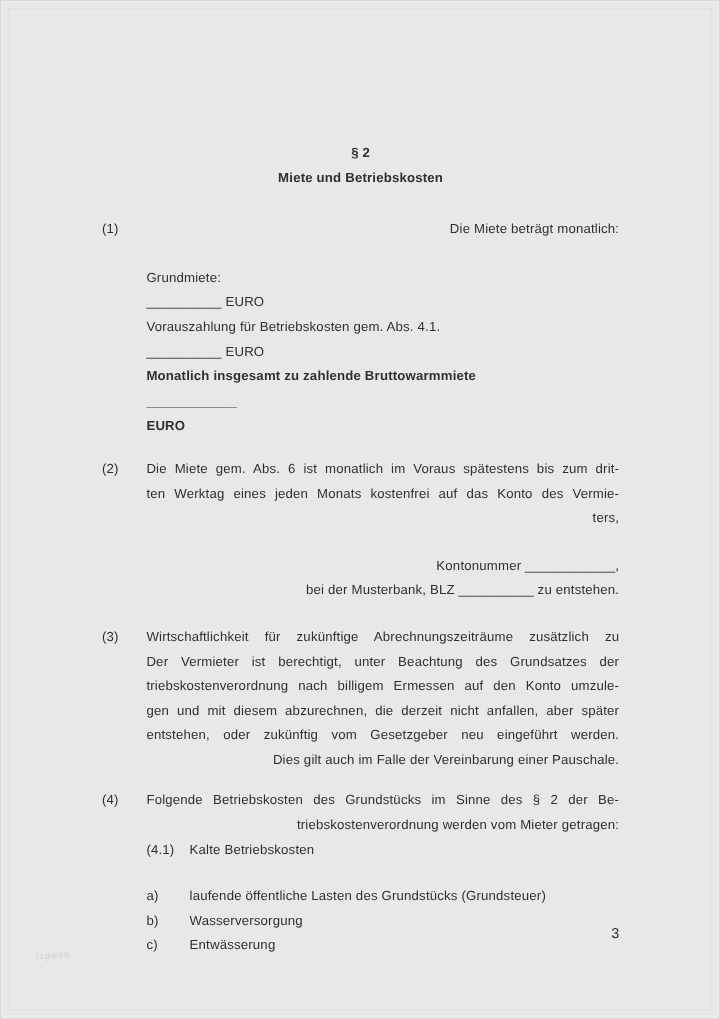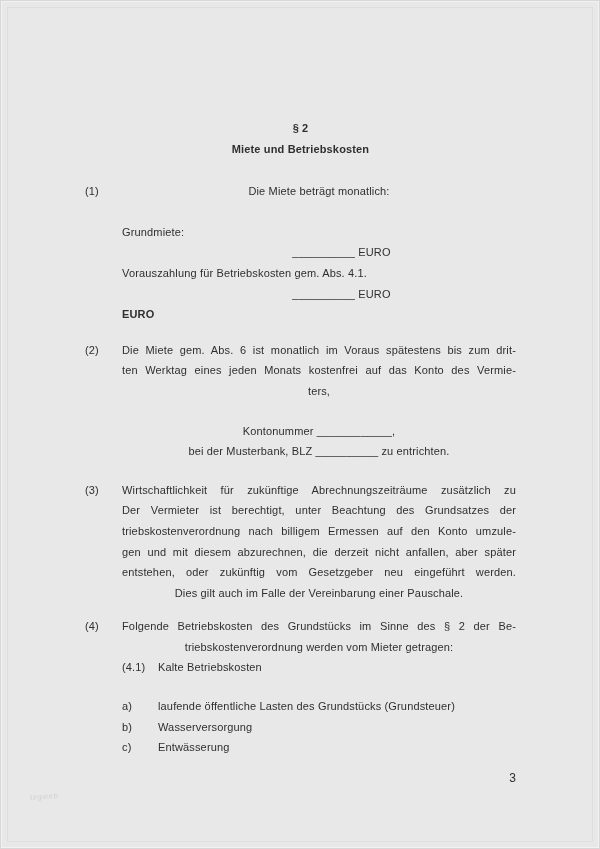--- a/index.html
+++ b/index.html
@@ -39,26 +39,26 @@
   }
 
   .heading { margin-top: 118px; text-align: center; font-weight: bold; }
   .heading div { line-height: 20.6px; }
 
   .clause { display: flex; }
   .cnum { width: 37px; flex: 0 0 37px; }
   .ctext { flex: 1; }
 
   .jl  { text-align: justify; text-align-last: justify; }
-  .ll  { text-align: center; }
+  .ll  { text-align: right; }
 
   .c1   { margin-top: 22px; }
   .rent { margin-top: 20px; margin-left: 37px; }
   .rrow { display: flex; justify-content: space-between; flex-direction: column; }
-  .rrow .rv { text-align: center; white-space: pre; margin-left: 45px; }
+  .rrow .rv { text-align: left; white-space: pre; }
   .bold { font-weight: bold; }
 
   .c2    { margin-top: 15px; }
   .bank  { margin-top: 19px; margin-left: 37px; }
   .c3    { margin-top: 18px; }
   .c4    { margin-top: 13px; }
 
   .sub41 { margin-left: 37px; display: flex; }
   .sub41 .snum { width: 36px; flex: 0 0 36px; }
 
@@ -102,36 +102,40 @@
     <div class="rent">
       <div class="rrow">
         <span>Grundmiete:</span>
         <span class="rv">__________ EURO</span>
       </div>
       <div class="rrow">
         <span>Vorauszahlung für Betriebskosten gem. Abs. 4.1.</span>
         <span class="rv">__________ EURO</span>
       </div>
       <div class="rrow bold">
+        <span>Monatlich insgesamt zu zahlende Bruttowarmmiete</span>
+        <span class="rv">____________</span>
+      </div>
+      <div class="rrow bold">
         <span>EURO</span>
       </div>
     </div>
 
     <div class="clause c2">
       <div class="cnum">(2)</div>
       <div class="ctext">
         <div class="jl">Die Miete gem. Abs. 6 ist monatlich im Voraus spätestens bis zum drit-</div>
         <div class="jl">ten Werktag eines jeden Monats kostenfrei auf das Konto des Vermie-</div>
         <div class="ll">ters,</div>
       </div>
     </div>
 
     <div class="bank">
       <div class="ll">Kontonummer ____________,</div>
-      <div class="ll">bei der Musterbank, BLZ __________ zu entrichten.</div>
+      <div class="ll">bei der Musterbank, BLZ __________ zu entstehen.</div>
     </div>
 
     <div class="clause c3">
       <div class="cnum">(3)</div>
       <div class="ctext">
         <div class="jl">Wirtschaftlichkeit für zukünftige Abrechnungszeiträume zusätzlich zu</div>
         <div class="jl">Der Vermieter ist berechtigt, unter Beachtung des Grundsatzes der</div>
         <div class="jl">triebskostenverordnung nach billigem Ermessen auf den Konto umzule-</div>
         <div class="jl">gen und mit diesem abzurechnen, die derzeit nicht anfallen, aber später</div>
         <div class="jl">entstehen, oder zukünftig vom Gesetzgeber neu eingeführt werden.</div>

